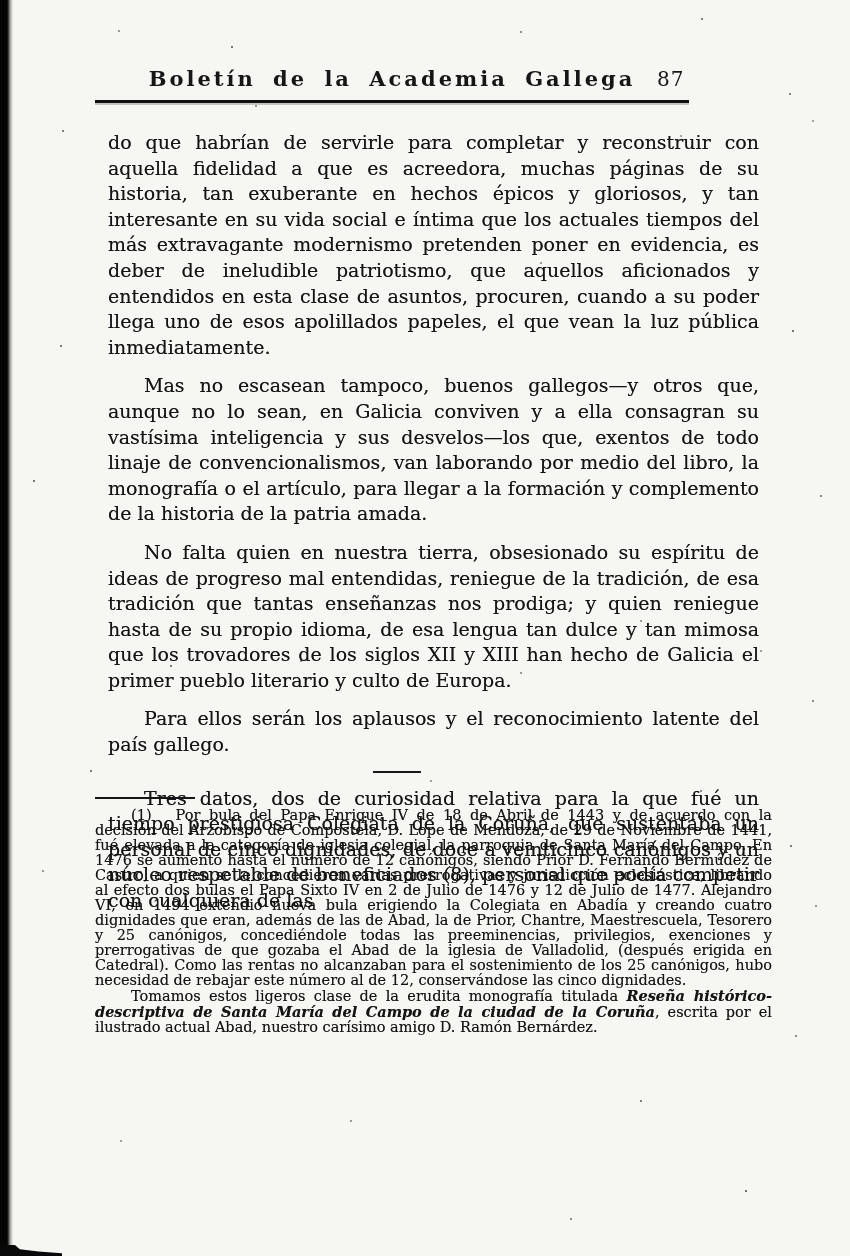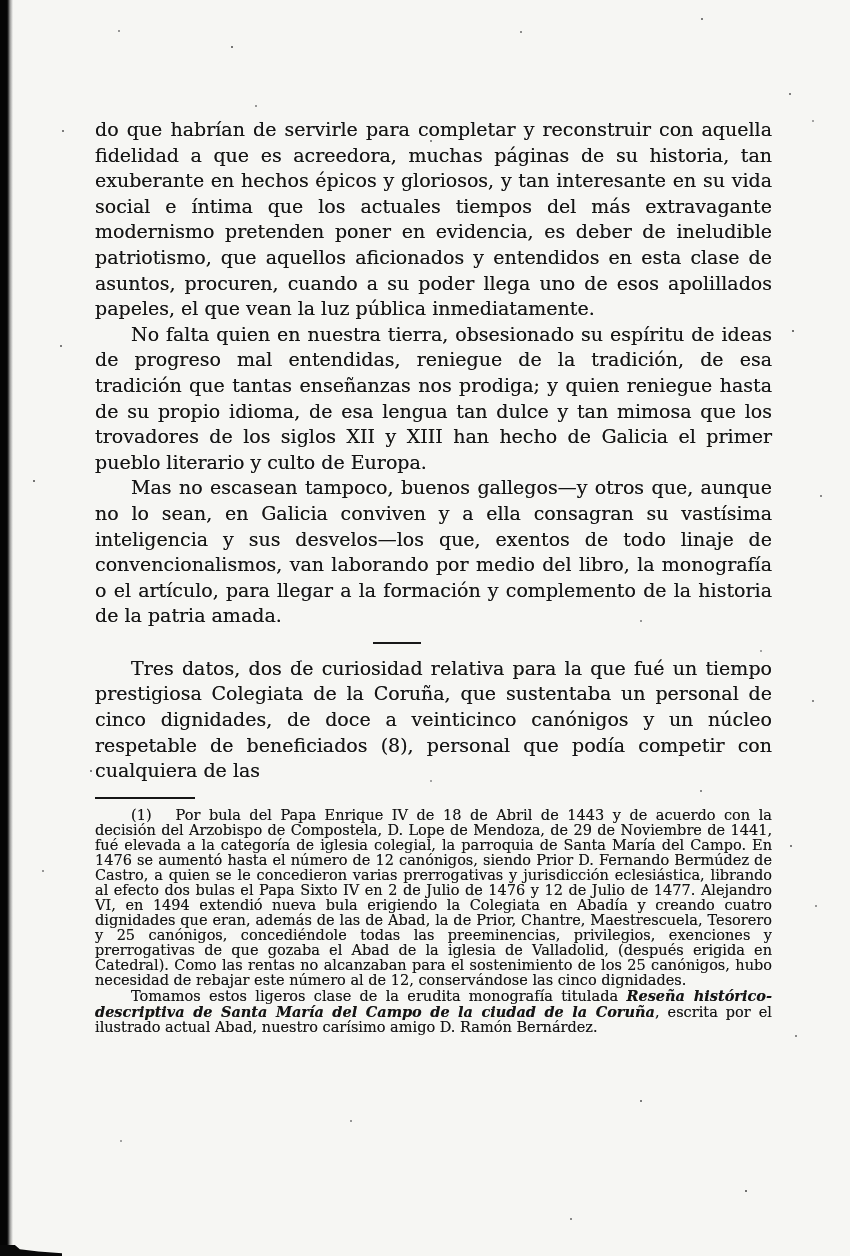--- a/index.html
+++ b/index.html
@@ -58,21 +58,21 @@
   .page-number {
     position: absolute; left: 562px; top: 1px;
     font-size: 20px; letter-spacing: 1px; color: #161616;
   }
   .body-text {
     position: absolute; left: 95px; top: 117px; width: 677px;
     font-size: 19px; line-height: 25.6px;
     text-align: justify;
     text-shadow: 0 0 0.5px rgba(10,10,10,.55);
   }
-  .body-text p { margin: 0; }
+  .body-text p { margin: 13px; }
   .indent { text-indent: 36px; }
   .section-divider {
     width: 48px; height: 0;
     border-top: 2px solid #181818;
     margin: 13px 0 12px 278px;
   }
   .footnotes {
     position: absolute; left: 95px; top: 797px; width: 677px;
   }
   .fn-rule {
@@ -93,25 +93,30 @@
 </style>
 </head>
 <body>
 
 <div class="page">
 
   <div class="spine"></div>
   <div class="spine-foot"></div>
   <div class="noise"></div>
 
+  <div class="header">
+    <div class="journal-title">Boletín de la Academia Gallega</div>
+    <div class="page-number">87</div>
+  </div>
 
   <div class="body-text">
     <p>do que habrían de servirle para completar y reconstruir con aquella fidelidad a que es acreedora, muchas páginas de su historia, tan exuberante en hechos épicos y gloriosos, y tan interesante en su vida social e íntima que los actuales tiempos del más extravagante modernismo pretenden poner en evidencia, es deber de ineludible patriotismo, que aquellos aficionados y entendidos en esta clase de asuntos, procuren, cuando a su poder llega uno de esos apolillados papeles, el que vean la luz pública inmediatamente.</p>
+    <p class="indent">Mas no escasean tampoco, buenos gallegos—y otros que, aunque no lo sean, en Galicia conviven y a ella consagran su vastísima inteligencia y sus desvelos—los que, exentos de todo linaje de convencionalismos, van laborando por medio del libro, la monografía o el artículo, para llegar a la formación y complemento de la historia de la patria amada.</p>
     <p class="indent">No falta quien en nuestra tierra, obsesionado su espíritu de ideas de progreso mal entendidas, reniegue de la tradición, de esa tradición que tantas enseñanzas nos prodiga; y quien reniegue hasta de su propio idioma, de esa lengua tan dulce y tan mimosa que los trovadores de los siglos XII y XIII han hecho de Galicia el primer pueblo literario y culto de Europa.</p>
-    <p class="indent">Mas no escasean tampoco, buenos gallegos—y otros que, aunque no lo sean, en Galicia conviven y a ella consagran su vastísima inteligencia y sus desvelos—los que, exentos de todo linaje de convencionalismos, van laborando por medio del libro, la monografía o el artículo, para llegar a la formación y complemento de la historia de la patria amada.</p>
+    <p class="indent">Para ellos serán los aplausos y el reconocimiento latente del país gallego.</p>
 
     <div class="section-divider"></div>
 
     <p class="indent">Tres datos, dos de curiosidad relativa para la que fué un tiempo prestigiosa Colegiata de la Coruña, que sustentaba un personal de cinco dignidades, de doce a veinticinco canónigos y un núcleo respetable de beneficiados (8), personal que podía competir con cualquiera de las</p>
   </div>
 
   <div class="footnotes">
     <div class="fn-rule"></div>
     <p class="footnote fn-first">
       <span class="fn-marker">(1)</span><span>Por bula del Papa Enrique IV de 18 de Abril de 1443 y de acuerdo con la decisión del Arzobispo de Compostela, D. Lope de Mendoza, de 29 de Noviembre de 1441, fué elevada a la categoría de iglesia colegial, la parroquia de Santa María del Campo. En 1476 se aumentó hasta el número de 12 canónigos, siendo Prior D. Fernando Bermúdez de Castro, a quien se le concedieron varias prerrogativas y jurisdicción eclesiástica, librando al efecto dos bulas el Papa Sixto IV en 2 de Julio de 1476 y 12 de Julio de 1477. Alejandro VI, en 1494 extendió nueva bula erigiendo la Colegiata en Abadía y creando cuatro dignidades que eran, además de las de Abad, la de Prior, Chantre, Maestrescuela, Tesorero y 25 canónigos, concediéndole todas las preeminencias, privilegios, exenciones y prerrogativas de que gozaba el Abad de la iglesia de Valladolid, (después erigida en Catedral). Como las rentas no alcanzaban para el sostenimiento de los 25 canónigos, hubo necesidad de rebajar este número al de 12, conservándose las cinco dignidades.</span>

